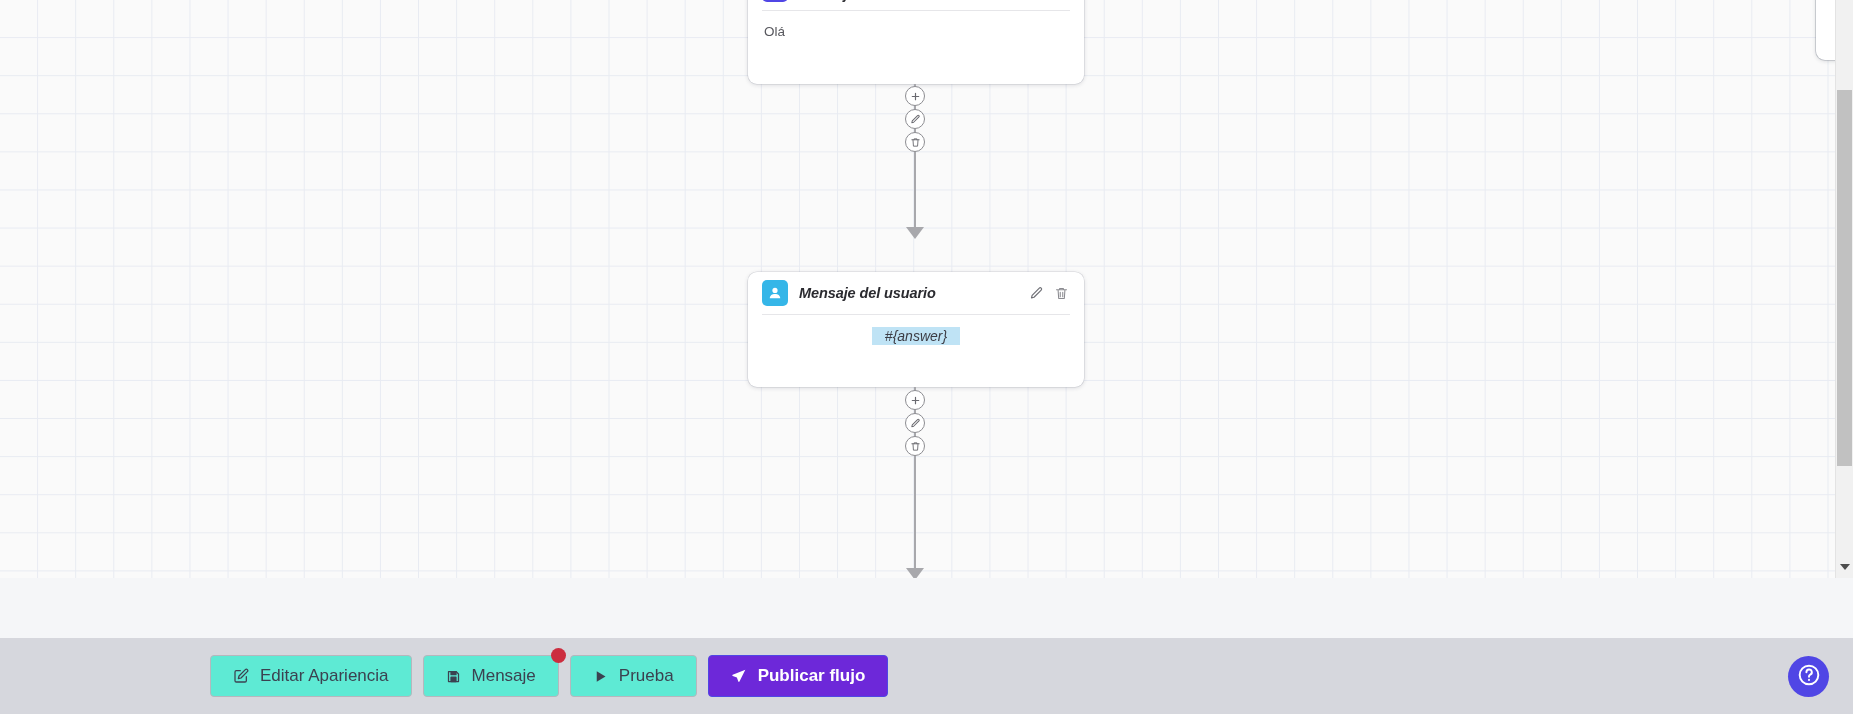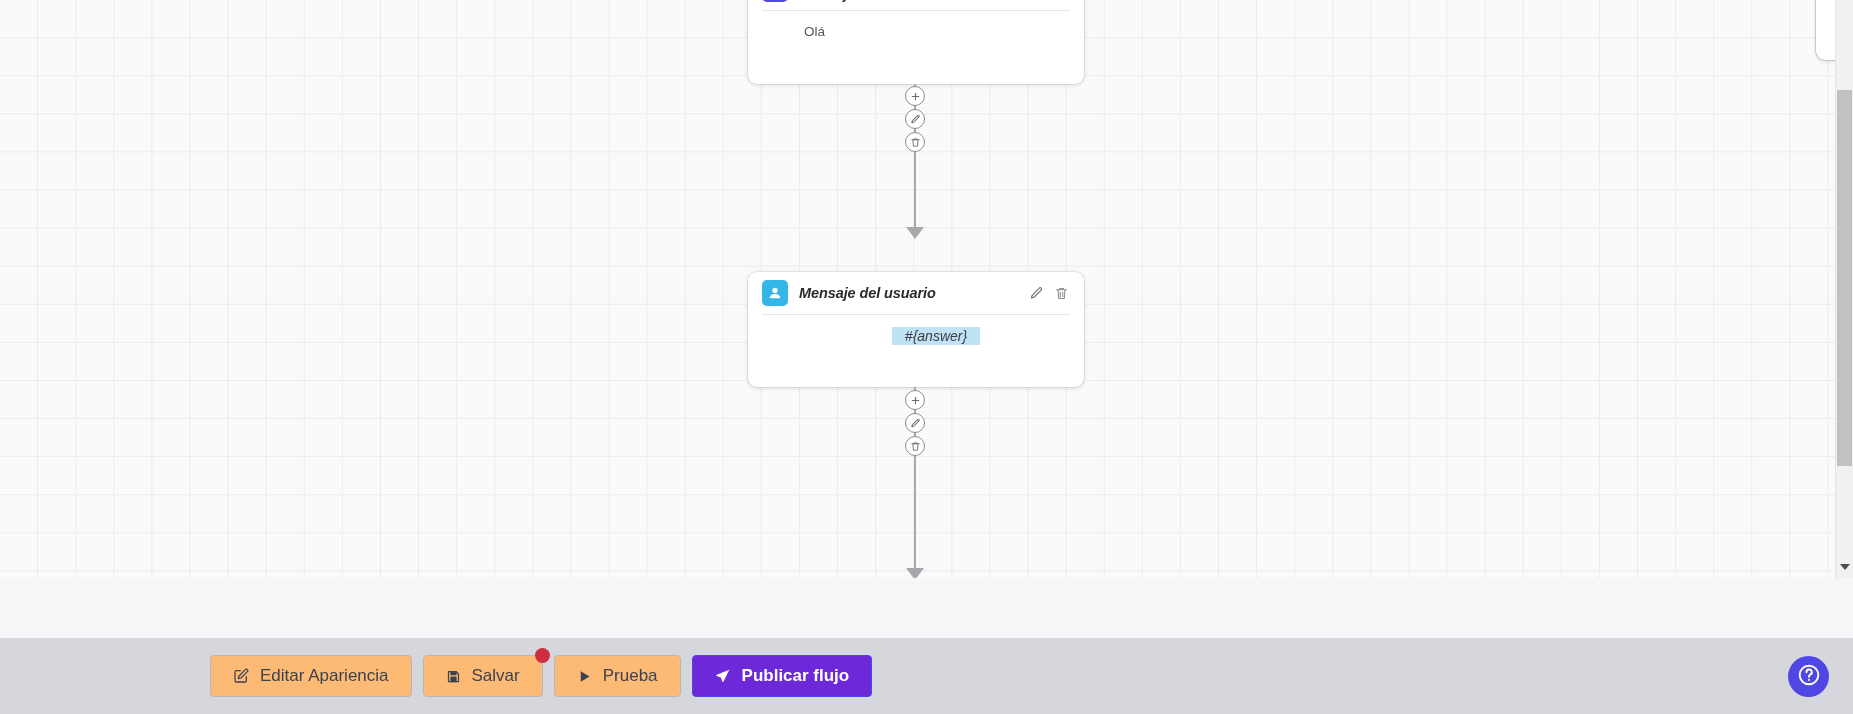--- a/index.html
+++ b/index.html
@@ -101,21 +101,20 @@
     cursor: pointer;
     color: #6f7076;
   }
   .icon-btn svg { display: block; }
   .node-content {
     padding: 13px 16px 16px 16px;
     font-size: 13.5px;
     color: #58585e;
     min-height: 22px;
     box-sizing: border-box;
-    margin-left: 40px;
   }
   .node-content.center { text-align: center; }
 
   .var-chip {
     background: #bfe3f5;
     color: #3c3c44;
     font-style: italic;
     font-size: 14px;
     padding: 1px 13px;
   }
@@ -220,21 +219,21 @@
     align-items: center;
     gap: 11px;
     padding-left: 210px;
     box-sizing: border-box;
   }
   .tb-btn {
     position: relative;
     height: 42px;
     border: 1px solid #b6b7bd;
     border-radius: 4px;
-    background: #fdba74;
+    background: #5eead4;
     color: #3b4250;
     font-size: 17px;
     display: inline-flex;
     align-items: center;
     justify-content: center;
     gap: 11px;
     padding: 0 22px;
     cursor: pointer;
     white-space: nowrap;
     box-sizing: border-box;
@@ -403,21 +402,21 @@
 
     <button class="tb-btn">
       <span class="tb-dot"></span>
       <span class="tb-icon">
         <svg width="15" height="15" viewBox="0 0 24 24" fill="none" stroke="#3b4250" stroke-width="2" stroke-linejoin="round">
           <path d="M4 4h12l4 4v12H4z"></path>
           <rect x="8" y="4" width="8" height="5" fill="#3b4250"></rect>
           <rect x="8" y="13" width="8" height="7" fill="#3b4250"></rect>
         </svg>
       </span>
-      <span>Salvar</span>
+      <span>Mensaje</span>
     </button>
 
     <button class="tb-btn">
       <span class="tb-icon">
         <svg width="15" height="15" viewBox="0 0 24 24" fill="#3b4250">
           <path d="M6 3.5v17l14-8.5z"></path>
         </svg>
       </span>
       <span>Prueba</span>
     </button>

